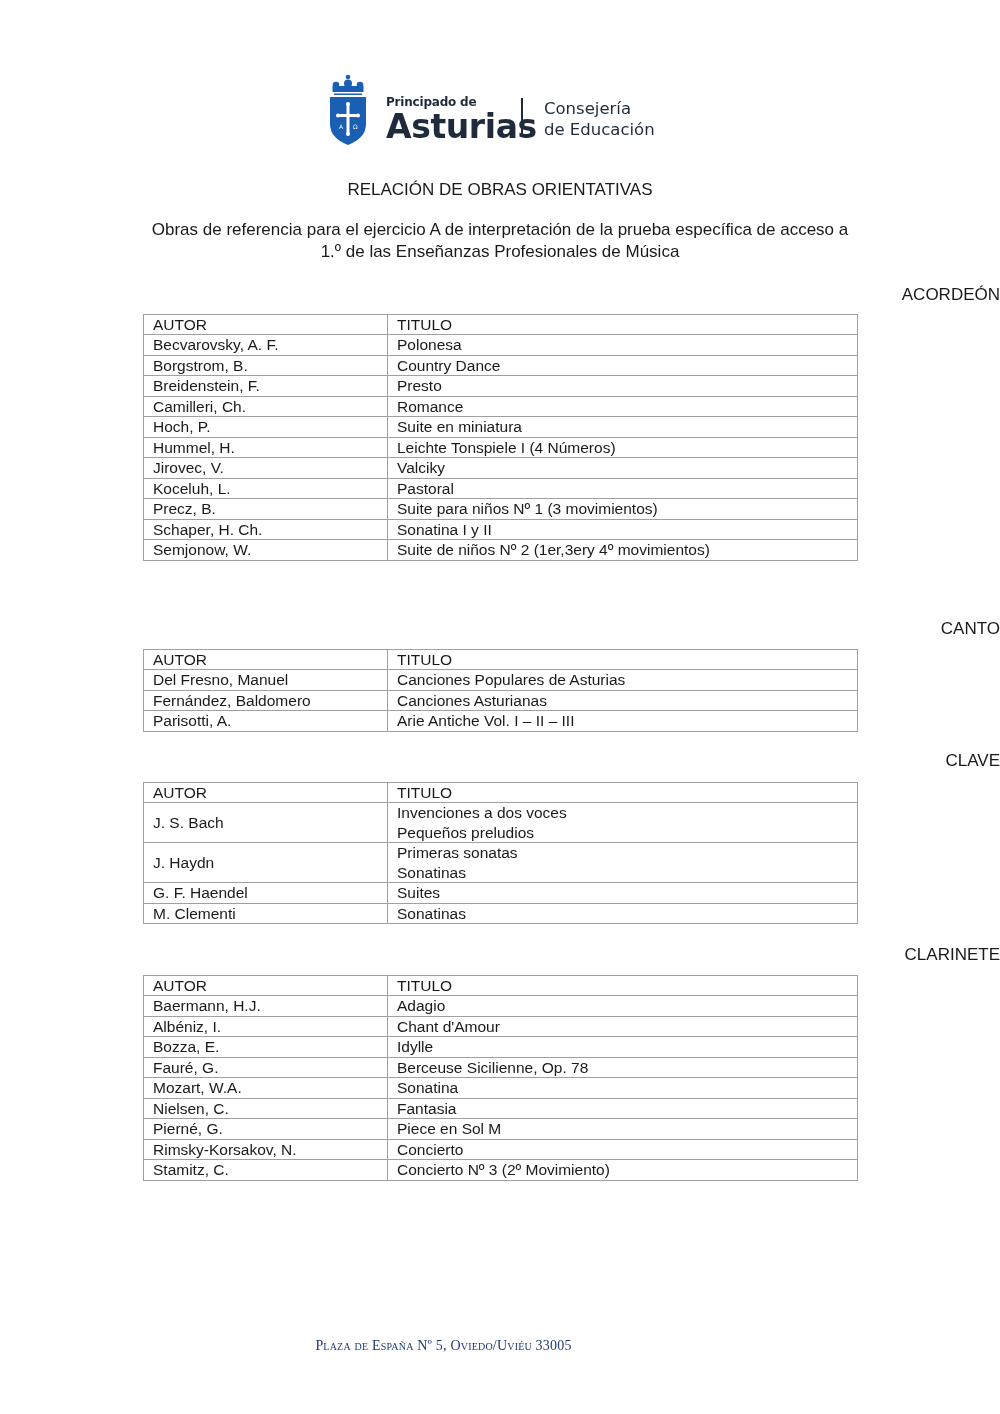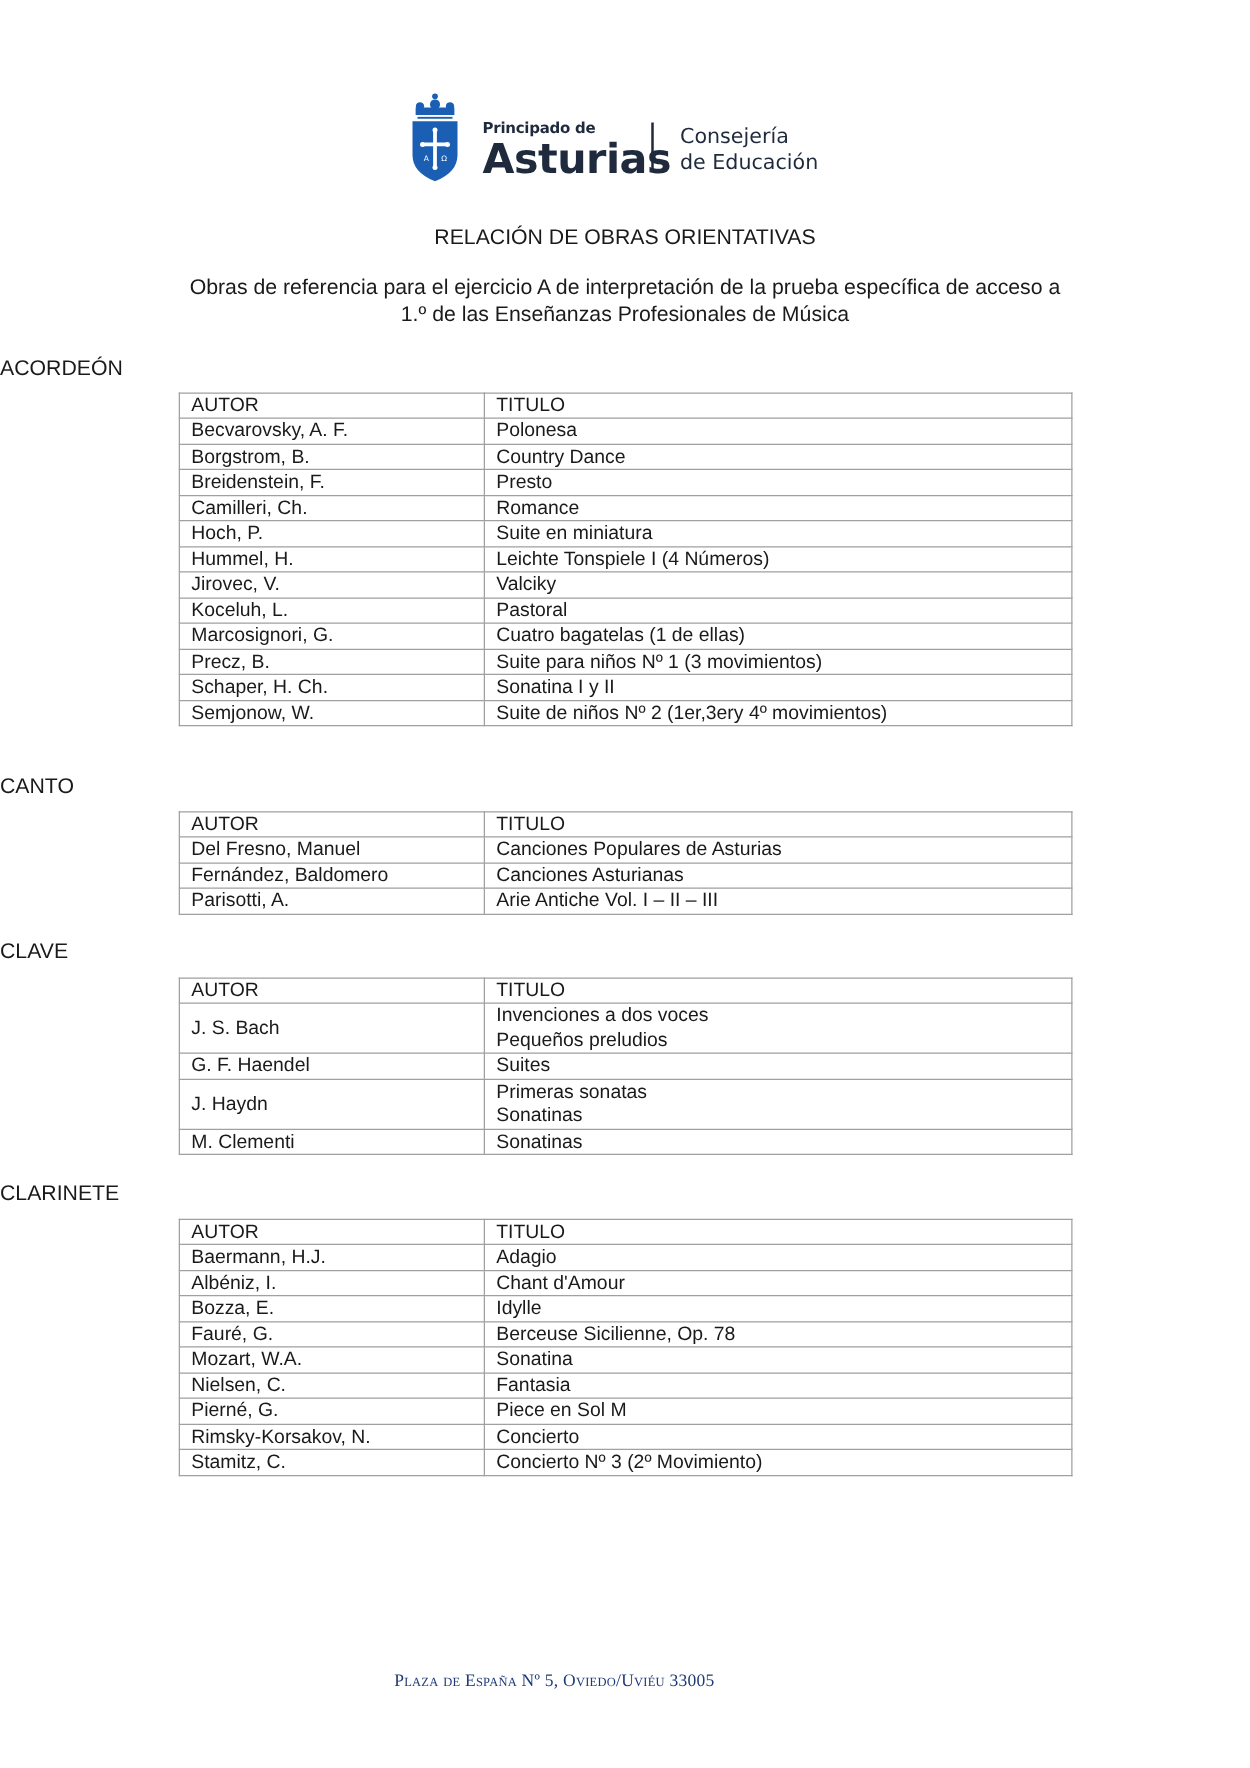--- a/index.html
+++ b/index.html
@@ -8,21 +8,21 @@
   .shield { position: absolute; left: 0; top: 0; width: 40px; height: 72px; }
   .brand { position: absolute; left: 58px; top: 22px; font-family: "DejaVu Sans", sans-serif; font-weight: bold; color: #1f2a3d; line-height: 1; }
   .brand .l1 { font-size: 12px; letter-spacing: -0.2px; }
   .brand .l2 { font-size: 33px; letter-spacing: -0.4px; margin-top: 2px; }
   .brand-sep { position: absolute; left: 193px; top: 24px; width: 2px; height: 38px; background: #1f2a3d; }
   .dept { position: absolute; left: 216px; top: 24px; font-family: "DejaVu Sans", sans-serif; color: #1f2a3d; font-size: 16.5px; line-height: 21px; }
 
   .doc-title { position: absolute; left: 0; width: 1000px; text-align: center; font-size: 17px; top: 180px; }
   .doc-subtitle { position: absolute; left: 150px; width: 700px; text-align: center; font-size: 17px; line-height: 22px; top: 219px; }
 
-  .section-title { position: absolute; left: 0; width: 1000px; text-align: left; font-size: 17px; }
+  .section-title { position: absolute; left: 0; width: 1000px; text-align: right; font-size: 17px; }
 
   table.works { position: absolute; left: 143px; width: 715px; border-collapse: collapse; font-size: 15.5px; }
   table.works td { border: 1px solid #a0a0a0; padding: 0 9px; height: 19px; line-height: 19px; vertical-align: middle; }
   table.works td.author { width: 225px; }
   table.works td .line { display: block; line-height: 19.5px; }
 
   .footer { position: absolute; left: 0; width: 887px; text-align: center; top: 1338px; font-family: "Liberation Serif", serif; color: #1f3a7a; font-size: 14px; font-variant: small-caps; letter-spacing: 0.2px; }
 </style>
 </head>
 <body>
@@ -111,26 +111,20 @@
           <span class="line">Valciky</span>
         </td>
       </tr>
       <tr>
         <td class="author">Koceluh, L.</td>
         <td>
           <span class="line">Pastoral</span>
         </td>
       </tr>
       <tr>
-        <td class="author">Marcosignori, G.</td>
-        <td>
-          <span class="line">Cuatro bagatelas (1 de ellas)</span>
-        </td>
-      </tr>
-      <tr>
         <td class="author">Precz, B.</td>
         <td>
           <span class="line">Suite para niños Nº 1 (3 movimientos)</span>
         </td>
       </tr>
       <tr>
         <td class="author">Schaper, H. Ch.</td>
         <td>
           <span class="line">Sonatina I y II</span>
         </td>
@@ -180,33 +174,33 @@
         <td>TITULO</td>
       </tr>
       <tr>
         <td class="author">J. S. Bach</td>
         <td>
           <span class="line">Invenciones a dos voces</span>
           <span class="line">Pequeños preludios</span>
         </td>
       </tr>
       <tr>
-        <td class="author">G. F. Haendel</td>
-        <td>
-          <span class="line">Suites</span>
-        </td>
-      </tr>
-      <tr>
         <td class="author">J. Haydn</td>
         <td>
           <span class="line">Primeras sonatas</span>
           <span class="line">Sonatinas</span>
         </td>
       </tr>
       <tr>
+        <td class="author">G. F. Haendel</td>
+        <td>
+          <span class="line">Suites</span>
+        </td>
+      </tr>
+      <tr>
         <td class="author">M. Clementi</td>
         <td>
           <span class="line">Sonatinas</span>
         </td>
       </tr>
     </tbody>
   </table>
 
 <div class="section-title" style="top:945px;">CLARINETE</div>
 <table class="works" style="top:975px;">

